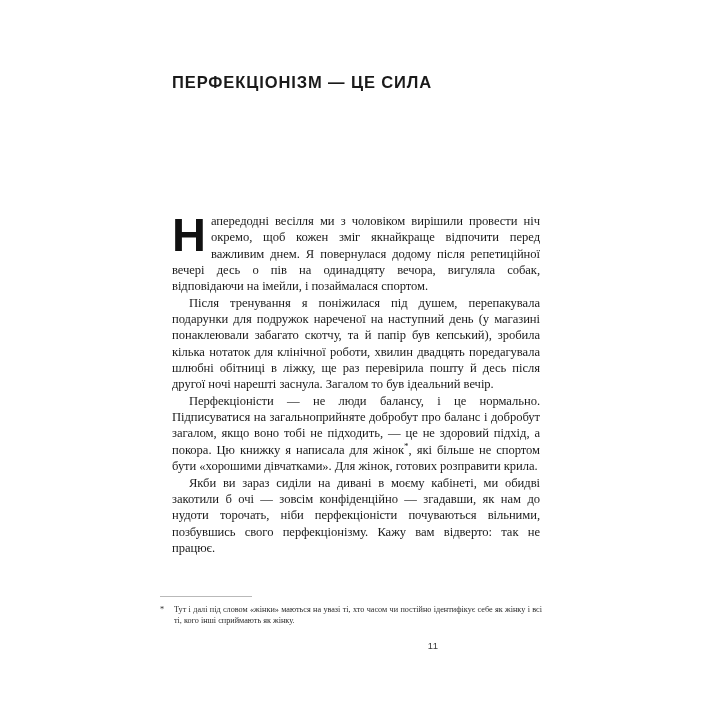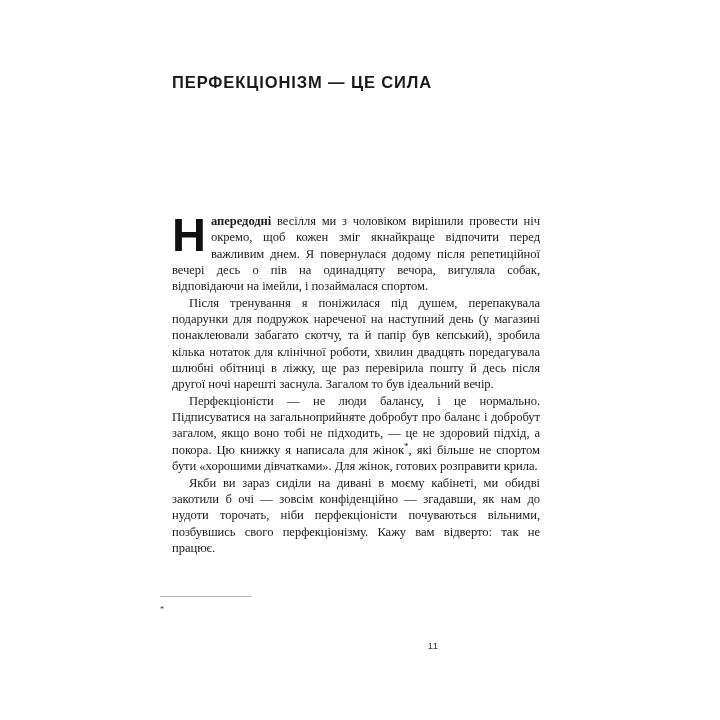--- a/index.html
+++ b/index.html
@@ -58,21 +58,21 @@
   .dropcap {
     float: left;
     font-family: "Liberation Sans", "DejaVu Sans", sans-serif;
     font-weight: 700;
     font-size: 47px;
     line-height: 40px;
     margin: 2px 5px 0 0;
     color: #111111;
   }
   .lead-bold {
-    font-weight: 700;
+    font-weight: 400;
   }
 
   .footnote-ref {
     font-size: 9px;
     vertical-align: super;
     line-height: 0;
   }
 
   
   .footnote-area {
@@ -135,18 +135,18 @@
     <p class="body-paragraph"><span>Після тренування я поніжилася під душем, перепакувала подарунки для подружок нареченої на наступний день (у магазині понаклеювали забагато скотчу, та й папір був кепський), зробила кілька нотаток для клінічної роботи, хвилин двадцять поредагувала шлюбні обітниці в ліжку, ще раз перевірила пошту й десь після другої ночі нарешті заснула. Загалом то був ідеальний вечір.</span></p>
 
     <p class="body-paragraph"><span>Перфекціоністи — не люди балансу, і це нормально. Підписуватися на загальноприйняте добробут про баланс і добробут загалом, якщо воно тобі не підходить, — це не здоровий підхід, а покора. Цю книжку я написала для жінок</span><span class="footnote-ref">*</span><span>, які більше не спортом бути «хорошими дівчатками». Для жінок, готових розправити крила.</span></p>
 
     <p class="body-paragraph"><span>Якби ви зараз сиділи на дивані в моєму кабінеті, ми обидві закотили б очі — зовсім конфіденційно — згадавши, як нам до нудоти торочать, ніби перфекціоністи почуваються вільними, позбувшись свого перфекціонізму. Кажу вам відверто: так не працює.</span></p>
 
   </div>
 
   <div class="footnote-area">
     <hr class="footnote-rule">
-    <p class="footnote"><span class="footnote-marker">*</span></p>
+    <p class="footnote"><span class="footnote-marker">*</span><span>Тут і далі під словом «жінки» маються на увазі ті, хто часом чи постійно ідентифікує себе як жінку і всі ті, кого інші сприймають як жінку.</span></p>
   </div>
 
   <div class="page-number"><span class="folio-inner">11</span></div>
 
 </div>
 
 </body></html>

